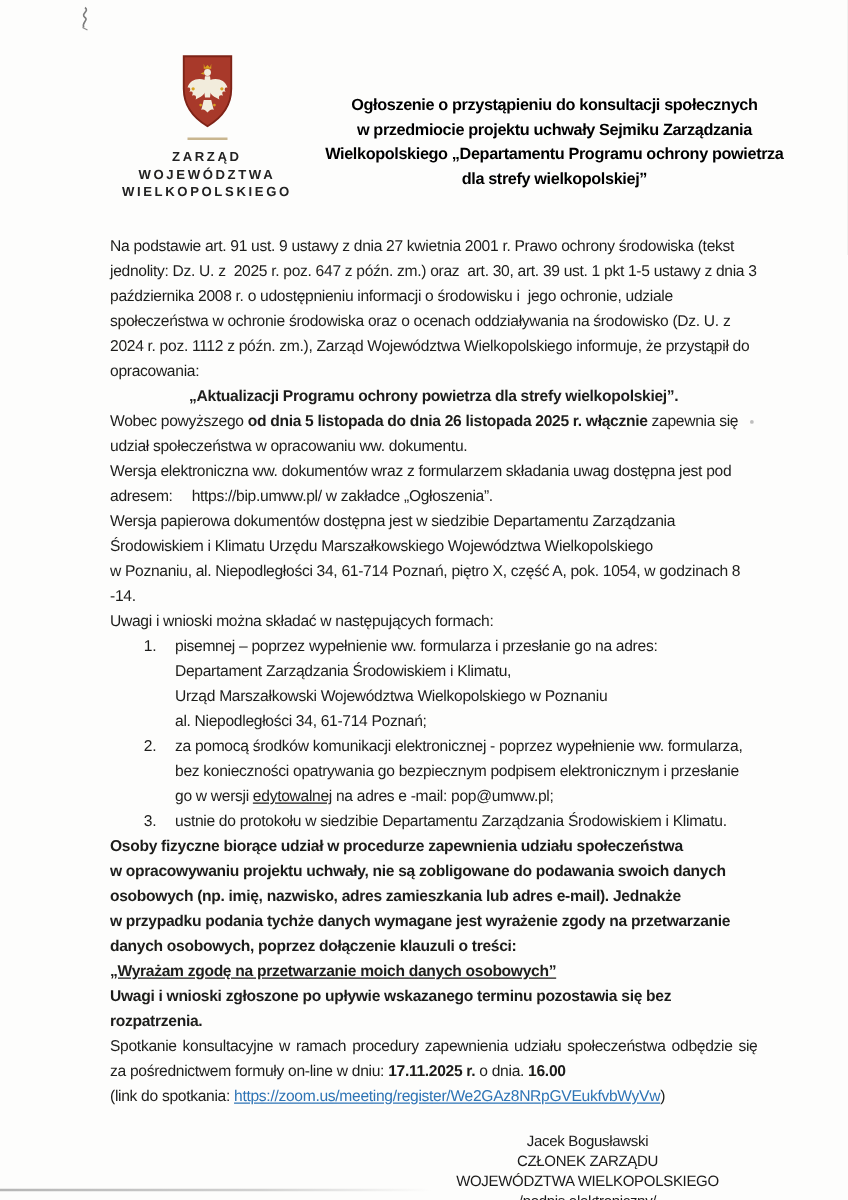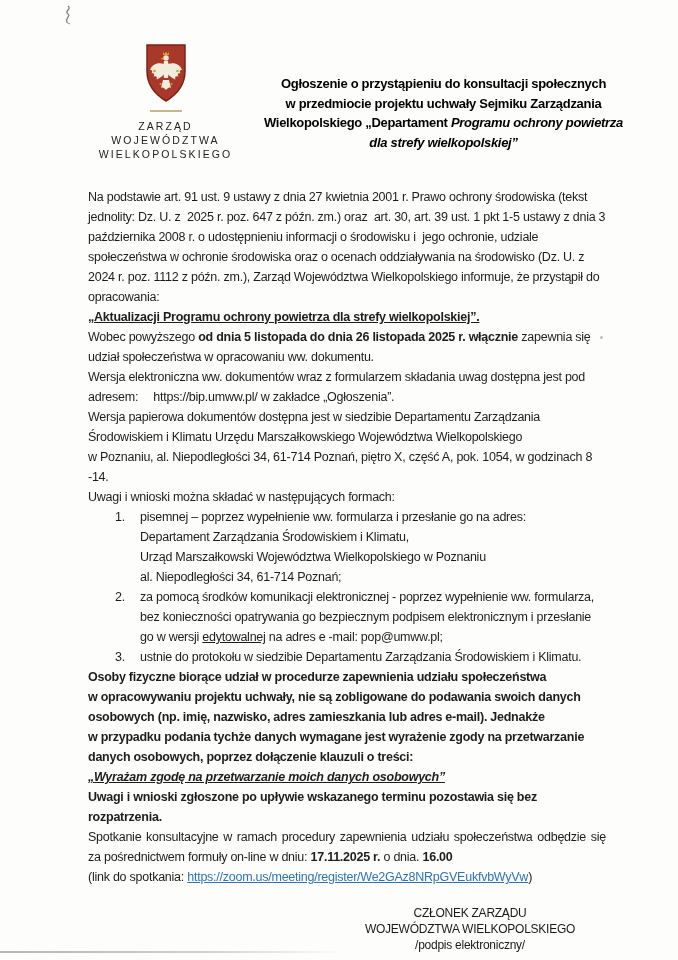--- a/index.html
+++ b/index.html
@@ -6,30 +6,30 @@
   .page{
     position:relative;width:678px;height:960px;margin:0 auto;
     background:#fdfdfc;color:#1d1d1b;overflow:hidden;
     font-family:"Liberation Sans","DejaVu Sans",sans-serif;
   }
   
   .doc-header{display:flex;padding:40px 50px 0 88px;gap:16px;}
   .org-block{width:155px;flex-shrink:0;text-align:center;padding-top:2px;}
   .coa{width:44px;height:62px;display:block;margin:0 auto;}
   .org-divider{width:32px;height:2px;background:#c9b astdc;background:#c9b68f;margin:6px auto 7px;}
-  .org-name{font-weight:normal;font-size:10.5px;letter-spacing:2.1px;line-height:14px;color:#222;}
+  .org-name{font-weight:bold;font-size:10.5px;letter-spacing:2.1px;line-height:14px;color:#222;}
   .title-block{flex:1;text-align:center;font-weight:bold;font-size:13px;
     letter-spacing:-0.3px;line-height:19.5px;padding-top:34px;color:#000000;}
   .t-line{white-space:nowrap;}
-  .it{font-style:italic;}
+  .it{}
   
   .doc-body{padding:26px 72px 0 88px;font-size:12.5px;line-height:20px;letter-spacing:-0.25px;}
   .doc-body p{margin:0;}
   .pw{white-space:pre-wrap;}
-  .center{text-align:left;text-decoration:underline;}
+  .center{text-align:center;}
   .bold{font-weight:bold;}
   .u{text-decoration:underline;}
   .justify{text-align:justify;}
   a.link-dark{color:inherit;cursor:pointer;margin-left:12px;}
   a.link-blue{color:var(--link_blue,#2e74b5);text-decoration:underline;cursor:pointer;}
   .forms-list{list-style:none;margin:0;padding:0;}
   .forms-list li{display:flex;}
   .num{width:25px;margin-left:27px;flex-shrink:0;}
   .li-body{flex:1;}
   
@@ -71,21 +71,21 @@
       <div class="org-divider"></div>
       <div class="org-name">
           <div>ZARZĄD</div>
           <div>WOJEWÓDZTWA</div>
           <div>WIELKOPOLSKIEGO</div>
         </div>
     </div>
     <div class="title-block">
       <div class="t-line">Ogłoszenie o przystąpieniu do konsultacji społecznych</div>
       <div class="t-line">w przedmiocie projektu uchwały Sejmiku Zarządzania</div>
-      <div class="t-line"><span>Wielkopolskiego „Departament </span><span class="it">Programu ochrony powietrza</span></div>
+      <div class="t-line"><span>Wielkopolskiego „Departamentu </span><span class="it">Programu ochrony powietrza</span></div>
       <div class="t-line it">dla strefy wielkopolskiej”</div>
     </div>
   </header>
 
   <main class="doc-body">
     <p class="pw">Na podstawie art. 91 ust. 9 ustawy z dnia 27 kwietnia 2001 r. Prawo ochrony środowiska (tekst jednolity: Dz. U. z  2025 r. poz. 647 z późn. zm.) oraz  art. 30, art. 39 ust. 1 pkt 1-5 ustawy z dnia 3 października 2008 r. o udostępnieniu informacji o środowisku i  jego ochronie, udziale społeczeństwa w ochronie środowiska oraz o ocenach oddziaływania na środowisko (Dz. U. z 2024 r. poz. 1112 z późn. zm.), Zarząd Województwa Wielkopolskiego informuje, że przystąpił do opracowania:</p>
     <p class="center bold">„Aktualizacji Programu ochrony powietrza dla strefy wielkopolskiej”.</p>
     <p><span>Wobec powyższego </span><b>od dnia 5 listopada do dnia 26 listopada 2025 r. włącznie</b><span> zapewnia się udział społeczeństwa w opracowaniu ww. dokumentu.</span></p>
     <p><span>Wersja elektroniczna ww. dokumentów wraz z formularzem składania uwag dostępna jest pod adresem: </span><a class="link-dark">https://bip.umww.pl/</a><span> w zakładce „Ogłoszenia”.</span></p>
     <p><span>Wersja papierowa dokumentów dostępna jest w siedzibie Departamentu Zarządzania Środowiskiem i Klimatu Urzędu Marszałkowskiego Województwa Wielkopolskiego</span><br><span>w Poznaniu, al. Niepodległości 34, 61-714 Poznań, piętro X, część A, pok. 1054, w godzinach 8 -14.</span></p>
@@ -109,20 +109,21 @@
         <div class="li-body">ustnie do protokołu w siedzibie Departamentu Zarządzania Środowiskiem i Klimatu.</div>
       </li>
     </ol>
     <p class="bold"><span>Osoby fizyczne biorące udział w procedurze zapewnienia udziału społeczeństwa</span><br><span>w opracowywaniu projektu uchwały, nie są zobligowane do podawania swoich danych osobowych (np. imię, nazwisko, adres zamieszkania lub adres e-mail). Jednakże</span><br><span>w przypadku podania tychże danych wymagane jest wyrażenie zgody na przetwarzanie danych osobowych, poprzez dołączenie klauzuli o treści:</span></p>
     <p class="bold it u">„Wyrażam zgodę na przetwarzanie moich danych osobowych”</p>
     <p class="bold">Uwagi i wnioski zgłoszone po upływie wskazanego terminu pozostawia się bez rozpatrzenia.</p>
     <p class="justify"><span>Spotkanie konsultacyjne w ramach procedury zapewnienia udziału społeczeństwa odbędzie się za pośrednictwem formuły on-line w dniu: </span><b>17.11.2025 r.</b><span> o dnia. </span><b>16.00</b></p>
     <p><span>(link do spotkania: </span><a class="link-blue">https://zoom.us/meeting/register/We2GAz8NRpGVEukfvbWyVw</a><span>)</span></p>
 
     <div class="signature">
+      <div>Jacek Bogusławski</div>
       <div>CZŁONEK ZARZĄDU</div>
       <div>WOJEWÓDZTWA WIELKOPOLSKIEGO</div>
       <div>/podpis elektroniczny/</div>
     </div>
   </main>
 
   <div class="noise-dot"></div>
   <div class="scan-line"></div>
 </div>
 

